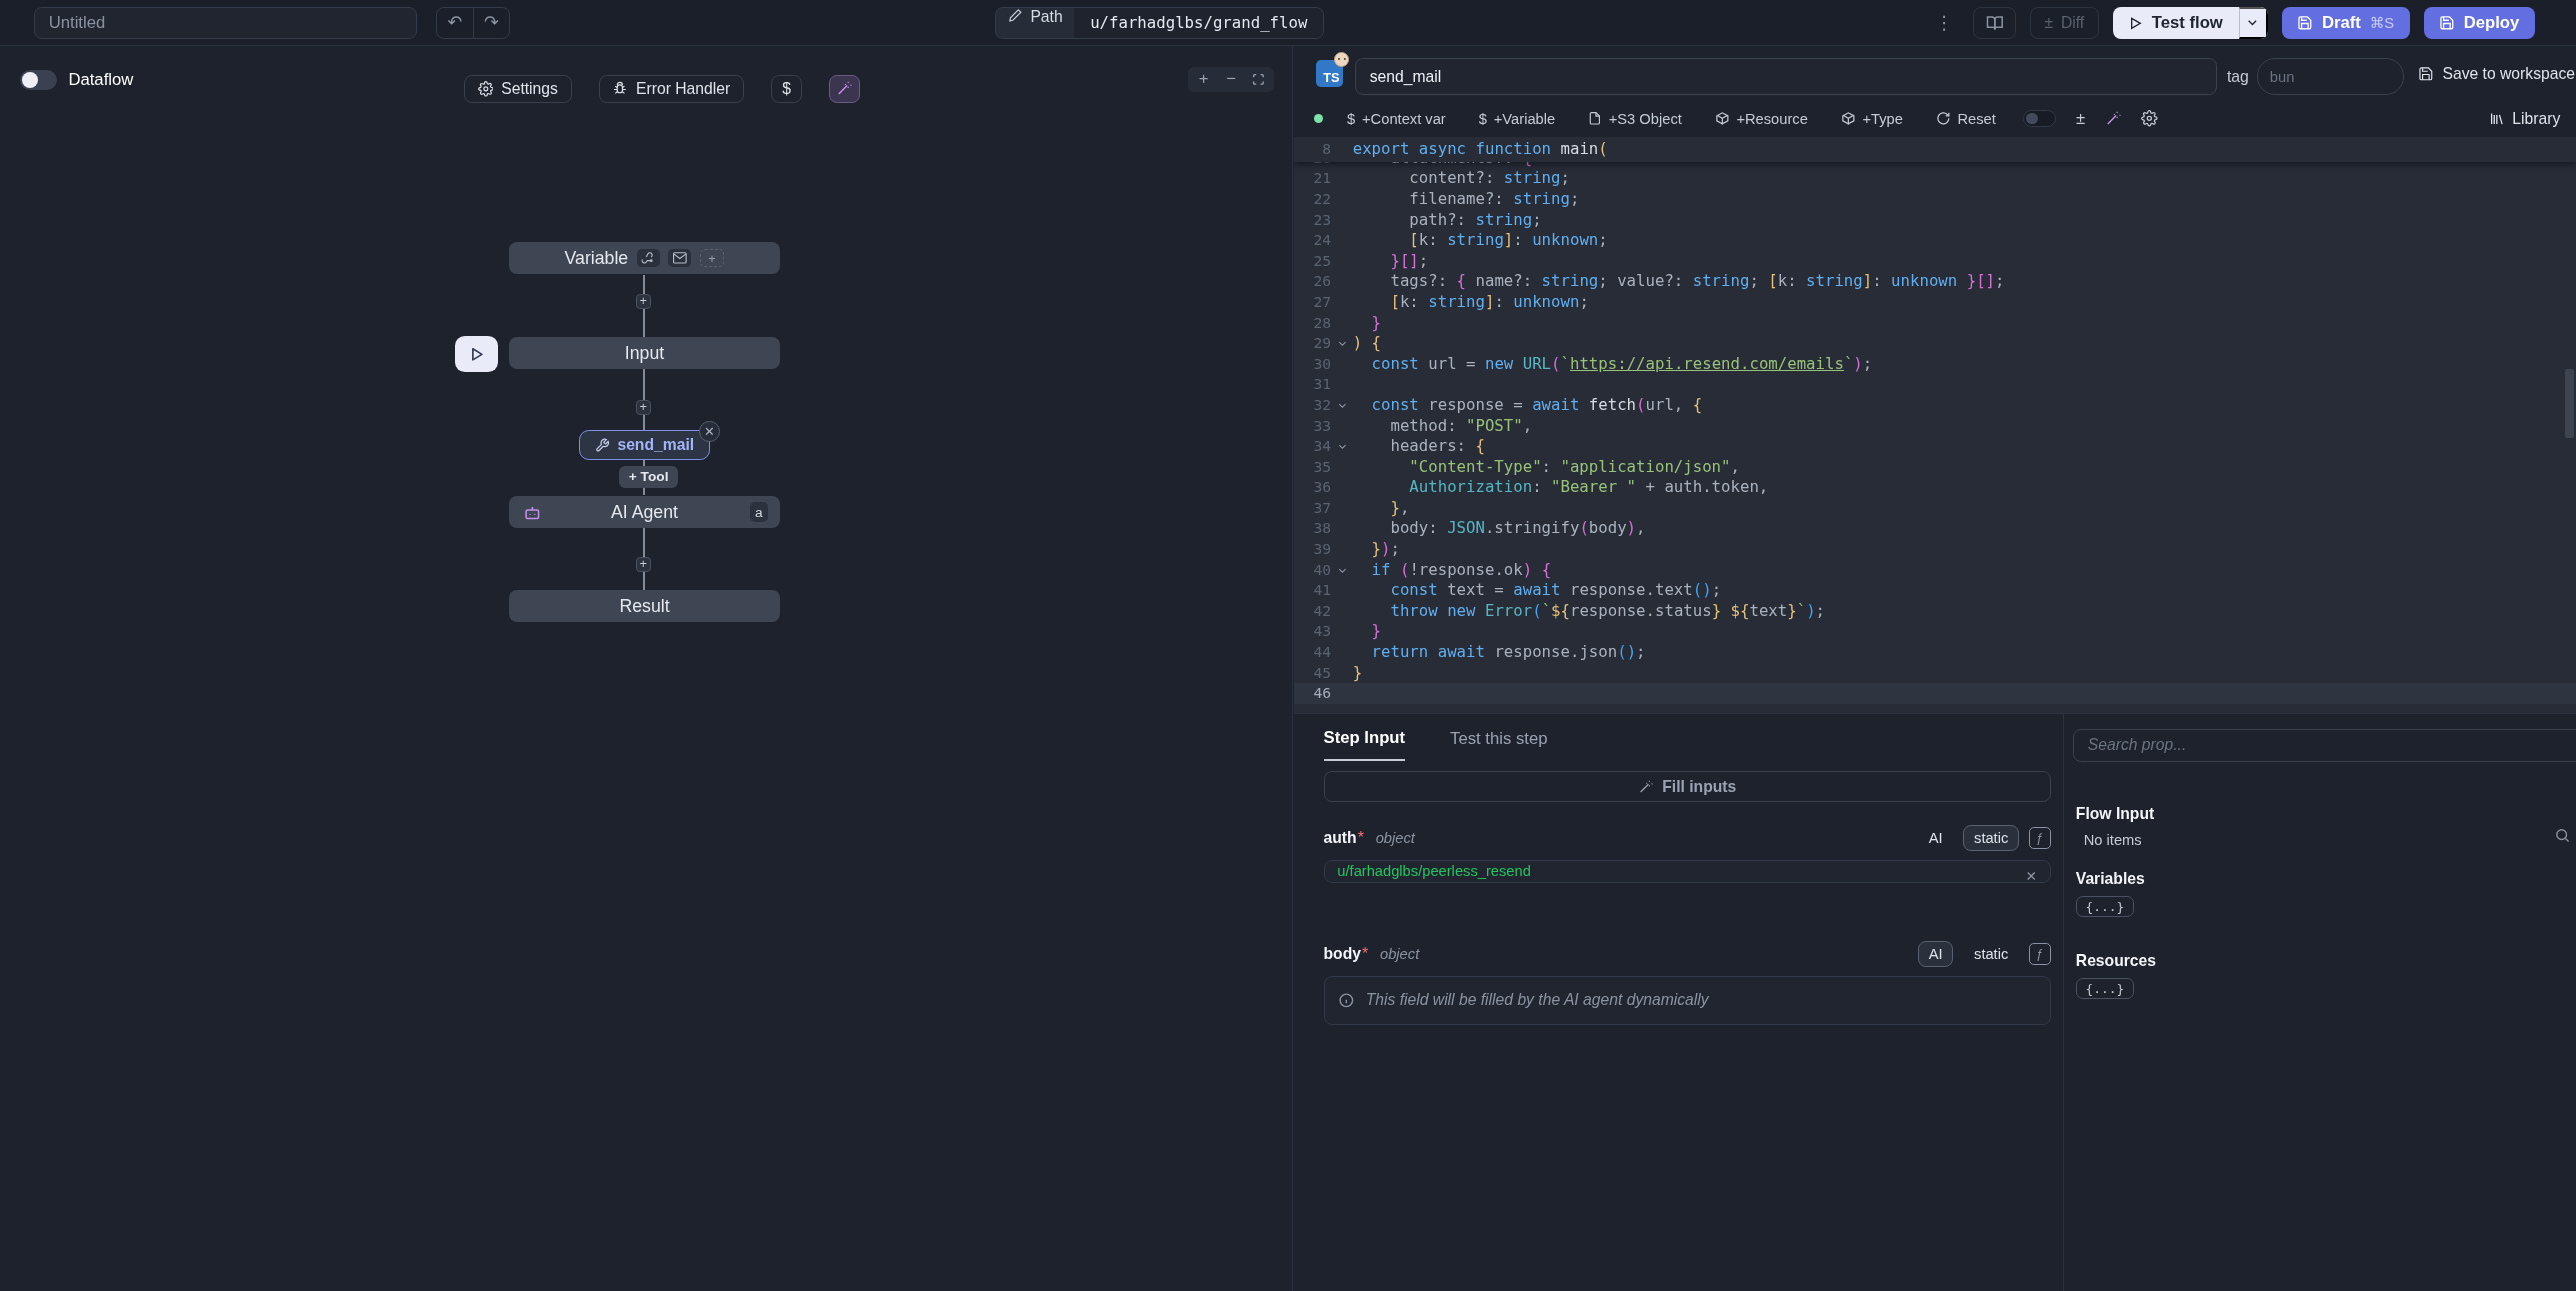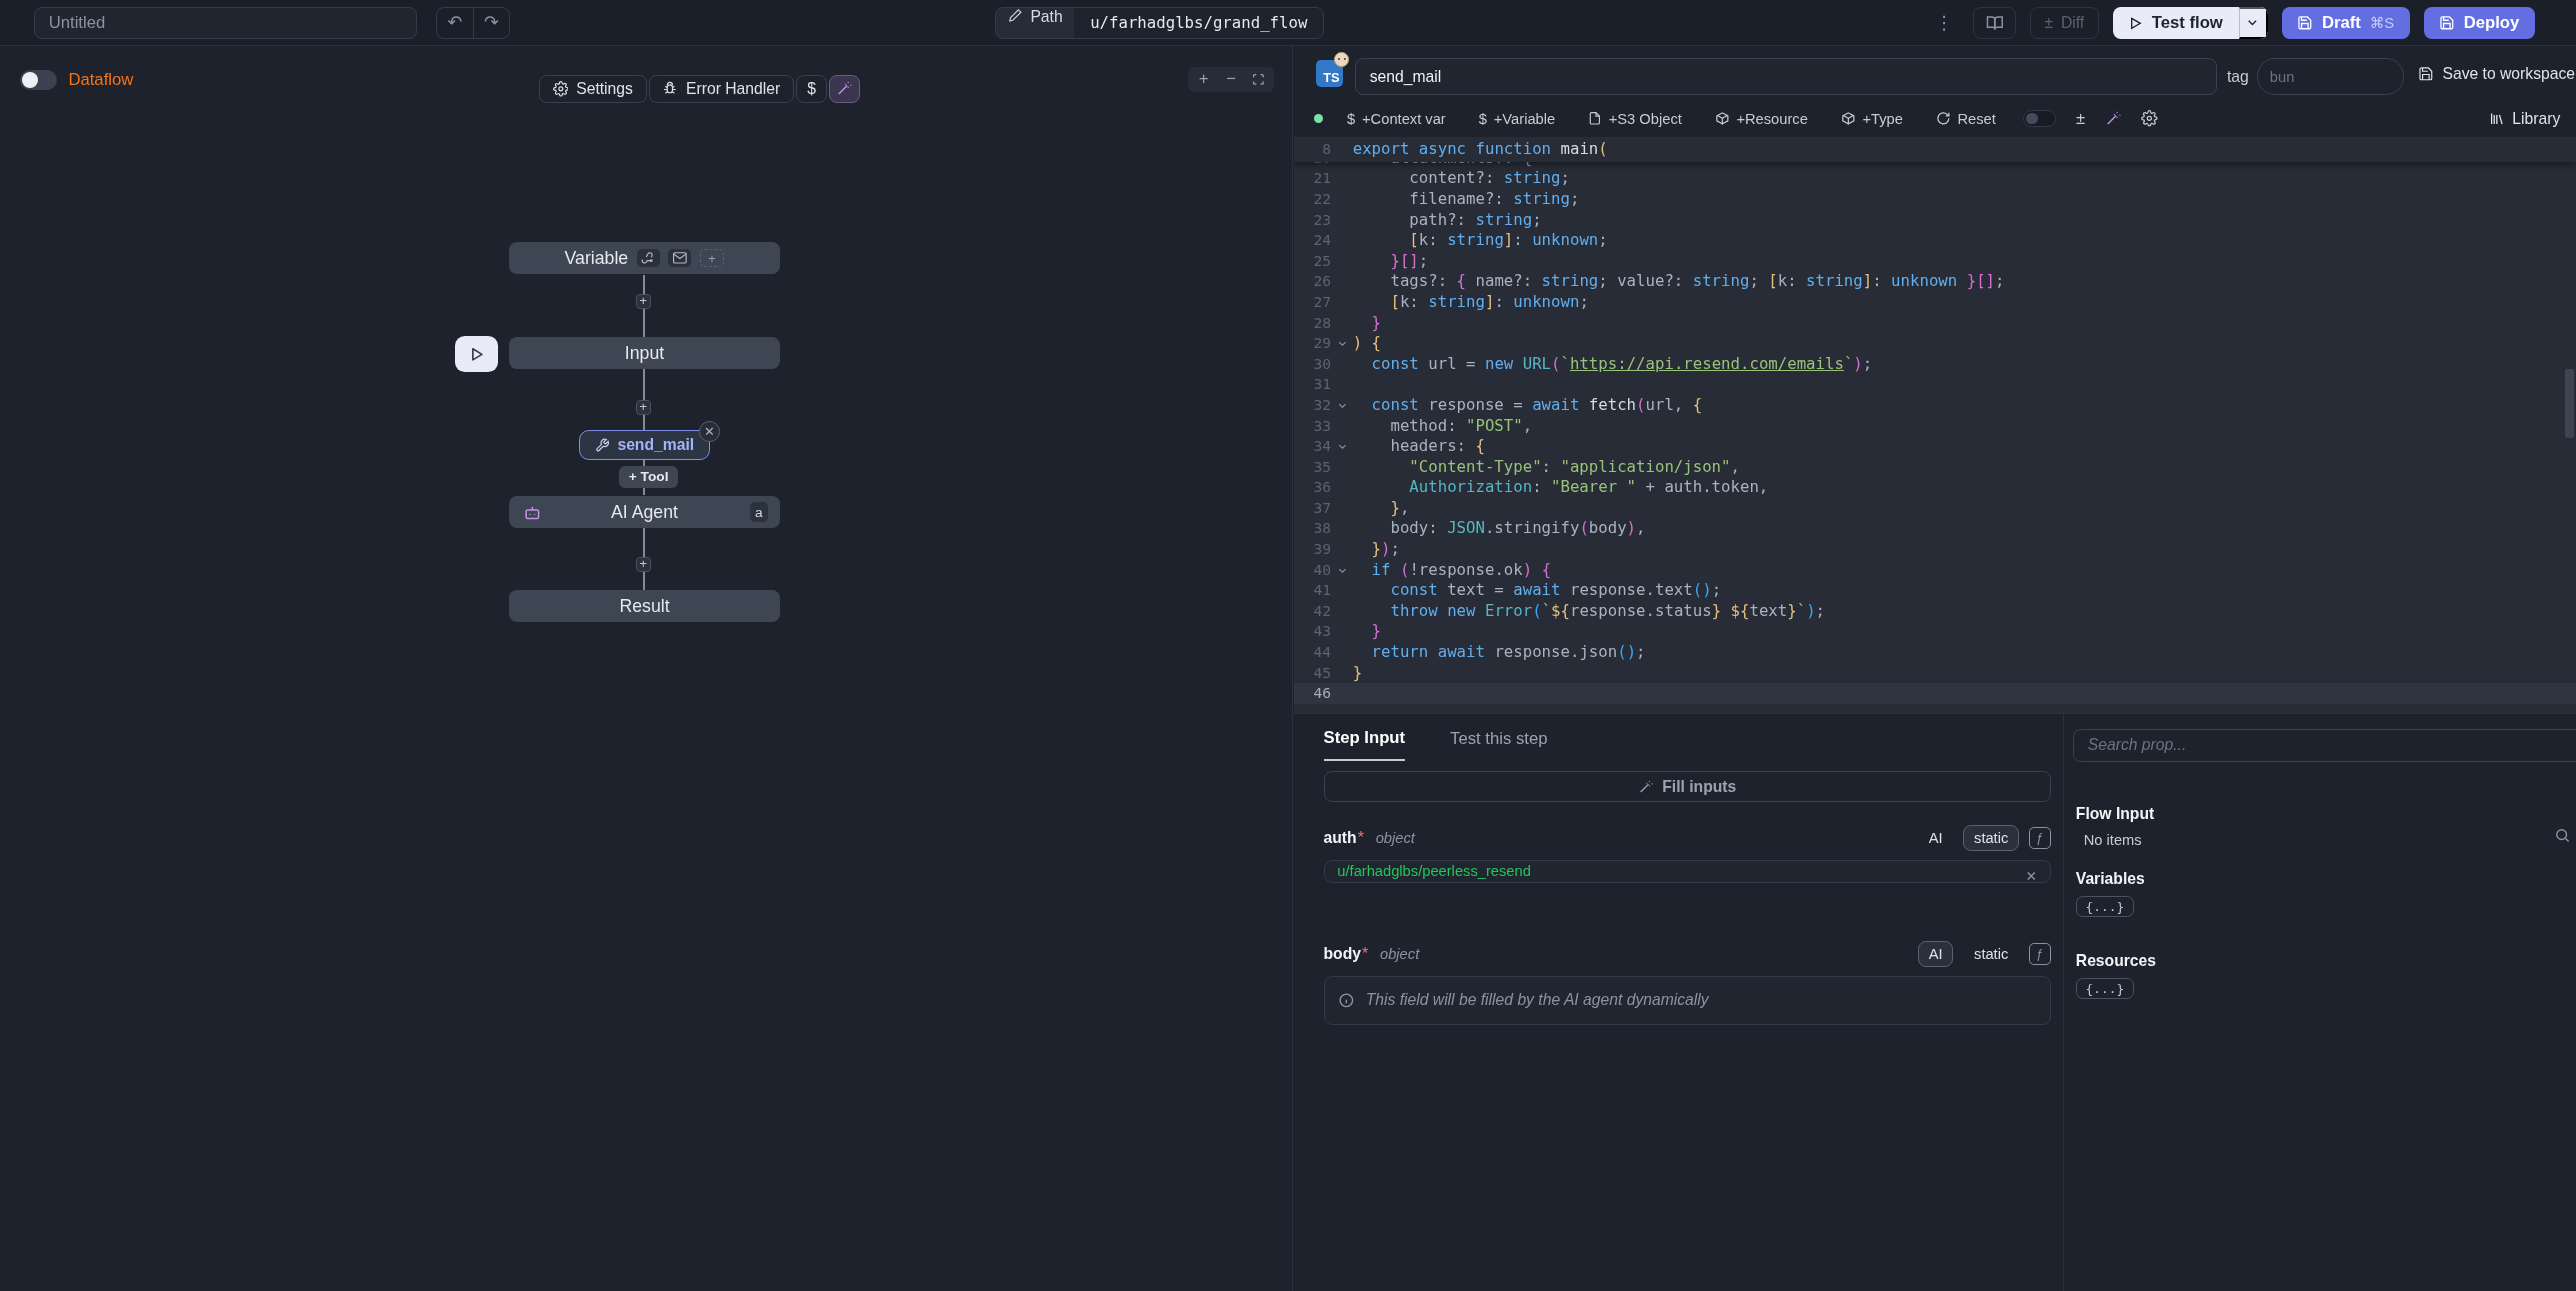--- a/index.html
+++ b/index.html
@@ -26,21 +26,21 @@
   .btn-test { height:32px; display:flex; border-radius:7.9px; overflow:hidden; background:#e9ebf8; }
   .btn-test .main { display:flex; align-items:center; gap:8.8px; padding:0 15.7px; color:#1e2430; font-size:16.7px; font-weight:700; background:none; border:none; cursor:pointer; }
   .btn-test .chev { width:29.5px; display:flex; align-items:center; justify-content:center; border-left:1px solid #b9bdd4; background:none; cursor:pointer; color:#1e2430; }
   .btn-solid { height:32px; border-radius:7.9px; background:#636fe0; border:none; color:#fff; font-size:16.7px; font-weight:700; display:flex; align-items:center; gap:8.8px; padding:0 15.7px; cursor:pointer; }
   .btn-solid .kbd { font-weight:400; color:#c9cef7; font-size:14.7px; }
 
   
   .canvas { position:absolute; left:0; top:46px; width:1293px; height:1245px; background:#1d222c; border-right:1px solid #2a3140; }
   .toggle { width:37px; height:20.6px; border-radius:10.8px; background:#3a4150; position:relative; cursor:pointer; }
   .toggle .knob { position:absolute; left:2px; top:2px; width:16.7px; height:16.7px; border-radius:50%; background:#eef0f5; }
-  .canvas-hdr-right { position:absolute; right:432px; top:28.5px; display:flex; gap:2px; align-items:center; }
+  .canvas-hdr-right { position:absolute; right:432px; top:28.5px; display:flex; gap:27px; align-items:center; }
   .chip-btn { height:28.5px; border:1px solid #39404e; border-radius:7.9px; background:transparent; color:#dfe3ea; font-size:15.7px; display:flex; align-items:center; gap:7.9px; padding:0 12.8px; cursor:pointer; }
   .chip-sq { width:31px; justify-content:center; padding:0; }
   .chip-wand { background:#3c3550; border-color:#6b5a85; }
   .zoom-ctrl { position:absolute; right:17.7px; top:20.6px; height:25.5px; display:flex; align-items:center; gap:3.9px; background:#262c38; border-radius:5.9px; padding:0 3.9px; }
   .zoom-ctrl button { width:23.6px; height:21.6px; background:none; border:none; color:#9aa1b0; font-size:16.7px; cursor:pointer; display:flex; align-items:center; justify-content:center; }
 
   .node { position:absolute; width:271px; height:32px; background:#3e4553; border-radius:7.9px; display:flex; align-items:center; justify-content:center; font-size:17.7px; color:#e6e9ee; cursor:pointer; }
   .vline { position:absolute; width:2px; background:#848b98; }
   .plus-box { position:absolute; width:14.7px; height:14.7px; background:#2b313d; border:1px solid #4a5160; border-radius:3.9px; color:#c6ccd6; font-size:12.8px; line-height:12.8px; text-align:center; cursor:pointer; }
   .trig-chip { width:22.6px; height:18.7px; background:#2a303c; border-radius:4.9px; display:flex; align-items:center; justify-content:center; color:#b6bcc8; cursor:pointer; }
@@ -185,21 +185,21 @@
         <span>Deploy</span>
       </button>
     </div>
   </div>
 
   <div class="canvas">
     <div class="abs" style="left:19.6px; top:23.6px; display:flex; align-items:center; gap:11.8px;">
       <div class="toggle">
           <div class="knob"></div>
         </div>
-      <span style="font-size:16.7px; color:#f97316;">Dataflow</span>
+      <span style="font-size:16.7px; color:#ffffff;">Dataflow</span>
     </div>
     <div class="canvas-hdr-right">
       <button class="chip-btn">
         <svg class="ic" width="15.7" height="15.7" viewBox="0 0 24 24" fill="none" stroke="#dfe3ea" stroke-width="1.8">
             <circle cx="12" cy="12" r="3"></circle>
             <path d="M19.4 15a1.65 1.65 0 0 0 .33 1.82l.06.06a2 2 0 1 1-2.83 2.83l-.06-.06a1.65 1.65 0 0 0-1.82-.33 1.65 1.65 0 0 0-1 1.51V21a2 2 0 1 1-4 0v-.09a1.65 1.65 0 0 0-1-1.51 1.65 1.65 0 0 0-1.82.33l-.06.06a2 2 0 1 1-2.83-2.83l.06-.06a1.65 1.65 0 0 0 .33-1.82 1.65 1.65 0 0 0-1.51-1H3a2 2 0 1 1 0-4h.09a1.65 1.65 0 0 0 1.51-1 1.65 1.65 0 0 0-.33-1.82l-.06-.06a2 2 0 1 1 2.83-2.83l.06.06a1.65 1.65 0 0 0 1.82.33h0a1.65 1.65 0 0 0 1-1.51V3a2 2 0 1 1 4 0v.09a1.65 1.65 0 0 0 1 1.51h0a1.65 1.65 0 0 0 1.82-.33l.06-.06a2 2 0 1 1 2.83 2.83l-.06.06a1.65 1.65 0 0 0-.33 1.82v0a1.65 1.65 0 0 0 1.51 1H21a2 2 0 1 1 0 4h-.09a1.65 1.65 0 0 0-1.51 1z"></path>
           </svg>
         <span>Settings</span>
       </button>
       <button class="chip-btn">

